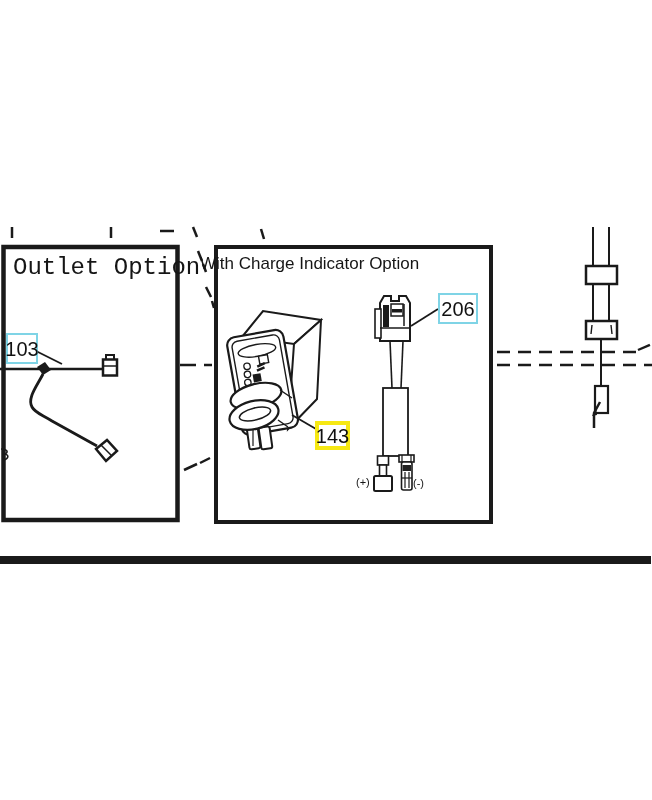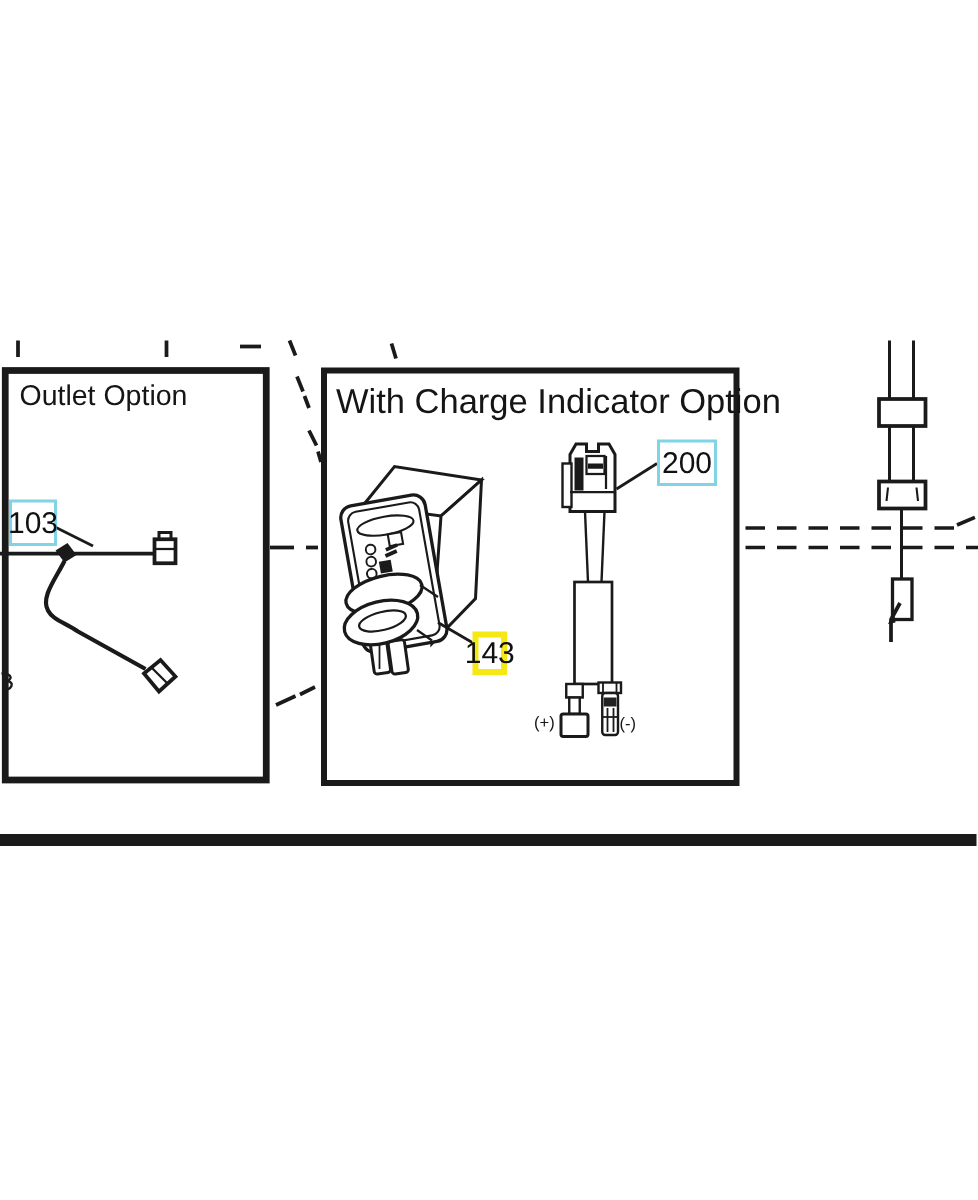--- a/index.html
+++ b/index.html
@@ -2,32 +2,32 @@
 <html><head>
 <meta charset="utf-8">
 <style>
   html,body{margin:0;padding:0;background:#fff;}
   #canvas{
     position:relative;width:652px;height:800px;background:#ffffff;
     font-family:"Liberation Sans", sans-serif;color:#151515;overflow:hidden;
   }
   #lineart{position:absolute;left:0;top:0;}
   .title{position:absolute;color:#151515;white-space:nowrap;}
-  .title-left{left:13px;top:254px;font-size:19px;}
-  .title-mid{left:224px;top:254px;width:275px;font-size:23px;}
+  .title-left{left:13px;top:254px;font-size:24px;font-family:Liberation Mono, monospace;}
+  .title-mid{left:200px;top:254px;width:275px;font-size:17px;}
   .callout{
     position:absolute;background:#ffffff;color:#111;
     display:flex;align-items:center;justify-content:center;
     font-size:20px;line-height:1;box-sizing:border-box;
   }
   .callout-cyan{border:2.5px solid #7fd4e6;}
   .callout-yellow{border:4px solid #f6e813;}
   #callout-103{left:6px;top:333px;width:32px;height:31px;}
   #callout-142{left:438px;top:293px;width:40px;height:31px;}
-  #callout-143{left:315px;top:421px;width:23px;height:29px;}
+  #callout-143{left:315px;top:421px;width:35px;height:29px;}
   .polarity{position:absolute;font-size:11px;color:#151515;}
   #plus-label{left:356px;top:476px;}
   #minus-label{left:413px;top:477px;}
 </style>
 </head>
 <body>
 
 <div id="canvas">
 
   <svg id="lineart" width="652" height="800" viewBox="0 0 652 800" fill="none" stroke="#1a1a1a" stroke-linecap="butt">
@@ -160,21 +160,21 @@
 
   <div class="title title-left">Outlet Option</div>
 
   <div class="title title-mid">With Charge Indicator Option</div>
 
   <div id="callout-103" class="callout callout-cyan">
     <span>103</span>
   </div>
 
   <div id="callout-142" class="callout callout-cyan">
-    <span>200</span>
+    <span>206</span>
   </div>
 
   <div id="callout-143" class="callout callout-yellow">
     <span>143</span>
   </div>
 
   <div id="plus-label" class="polarity">(+)</div>
 
   <div id="minus-label" class="polarity">(-)</div>
 

